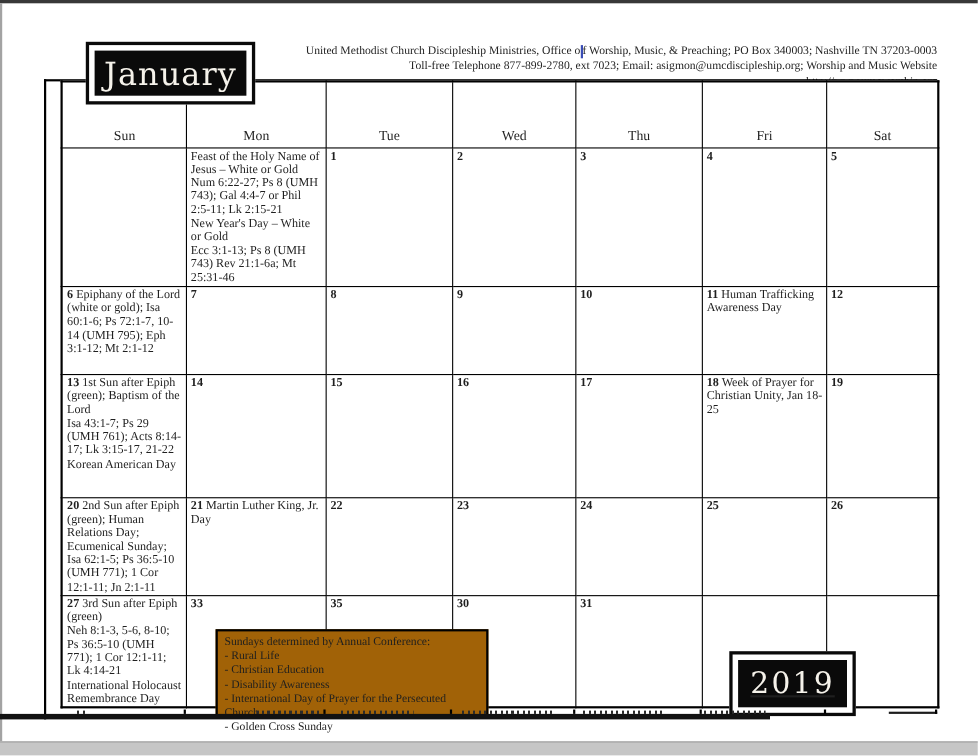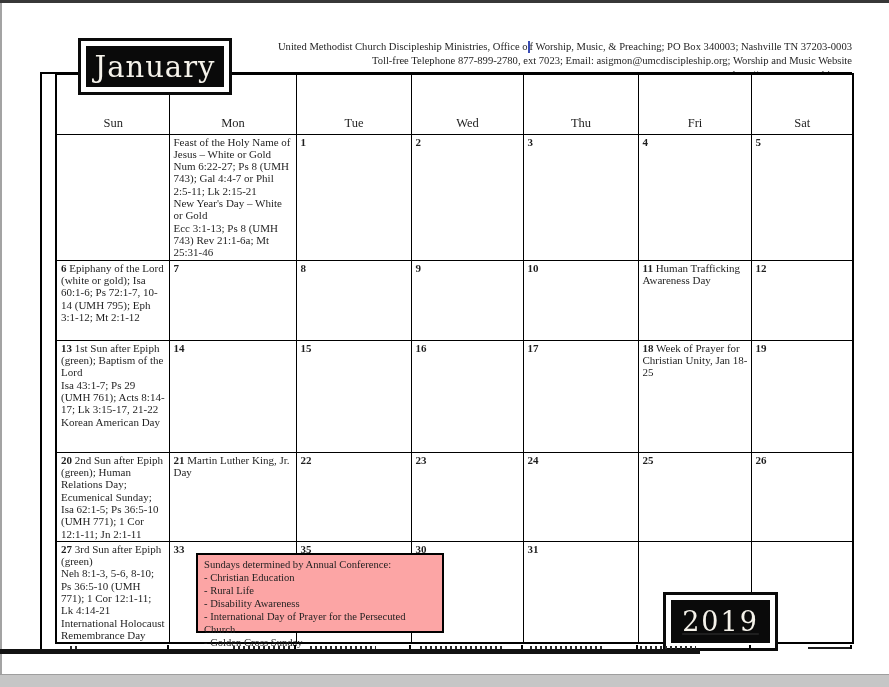--- a/index.html
+++ b/index.html
@@ -34,21 +34,21 @@
   
   .plaque{position:absolute;background:#fff;border:3px solid #0a0a0a;padding:5px;box-sizing:border-box;}
   .plaque .inner{background:#0a0a0a;color:#f5f2ea;display:flex;align-items:center;justify-content:center;
     font-family:"DejaVu Serif","Liberation Serif",serif;height:100%;}
   .month-box{left:78px;top:38px;width:154px;height:57px;}
   .month-box .inner{font-size:29px;font-weight:400;letter-spacing:1px;}
   .year-box{left:663px;top:592px;width:115px;height:59px;text-decoration:underline;}
   .year-box .inner{font-size:27px;font-weight:400;letter-spacing:2px;}
 
   
-  .note-box{position:absolute;left:196px;top:553px;width:248px;height:80px;background:#fca5a5;
+  .note-box{position:absolute;left:196px;top:572px;width:248px;height:80px;background:#a16207;
     border:2px solid #000;box-sizing:border-box;padding:3px 6px;font-size:10.6px;line-height:13px;}
 
   
   .remnant{position:absolute;top:646px;height:3px;background:repeating-linear-gradient(90deg,#2a2a2a 0 2px,transparent 2px 5px);}
   .colstub{position:absolute;top:645px;width:2px;height:4px;background:#000;}
   .thick-cut-line{position:absolute;left:0;top:649px;width:700px;height:5px;background:#121212;}
   .thin-line-right{position:absolute;left:808px;top:647px;width:44px;height:2px;background:#1c1c1c;}
   .right-border-stub{position:absolute;left:850px;top:645px;width:2px;height:4px;background:#000;}
 </style>
 </head>
@@ -212,22 +212,22 @@
       </tbody>
   </table>
 
   <div class="plaque month-box">
     <div class="inner">January</div>
   </div>
 
   <div class="note-box">
     <div>Sundays determined by Annual Conference:</div>
     <div>
+        <div>- Rural Life</div>
         <div>- Christian Education</div>
-        <div>- Rural Life</div>
         <div>- Disability Awareness</div>
         <div>- International Day of Prayer for the Persecuted Church</div>
         <div>- Golden Cross Sunday</div>
       </div>
   </div>
 
   <div class="plaque year-box">
     <div class="inner">2019</div>
   </div>
 

